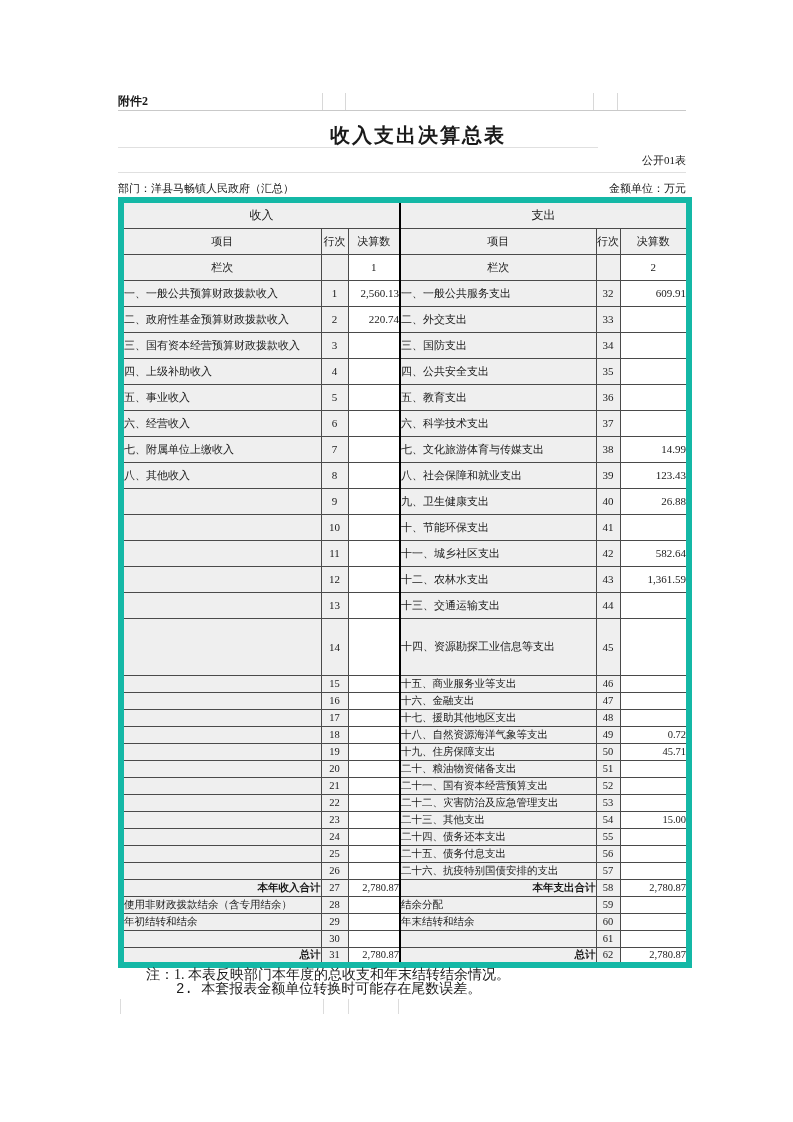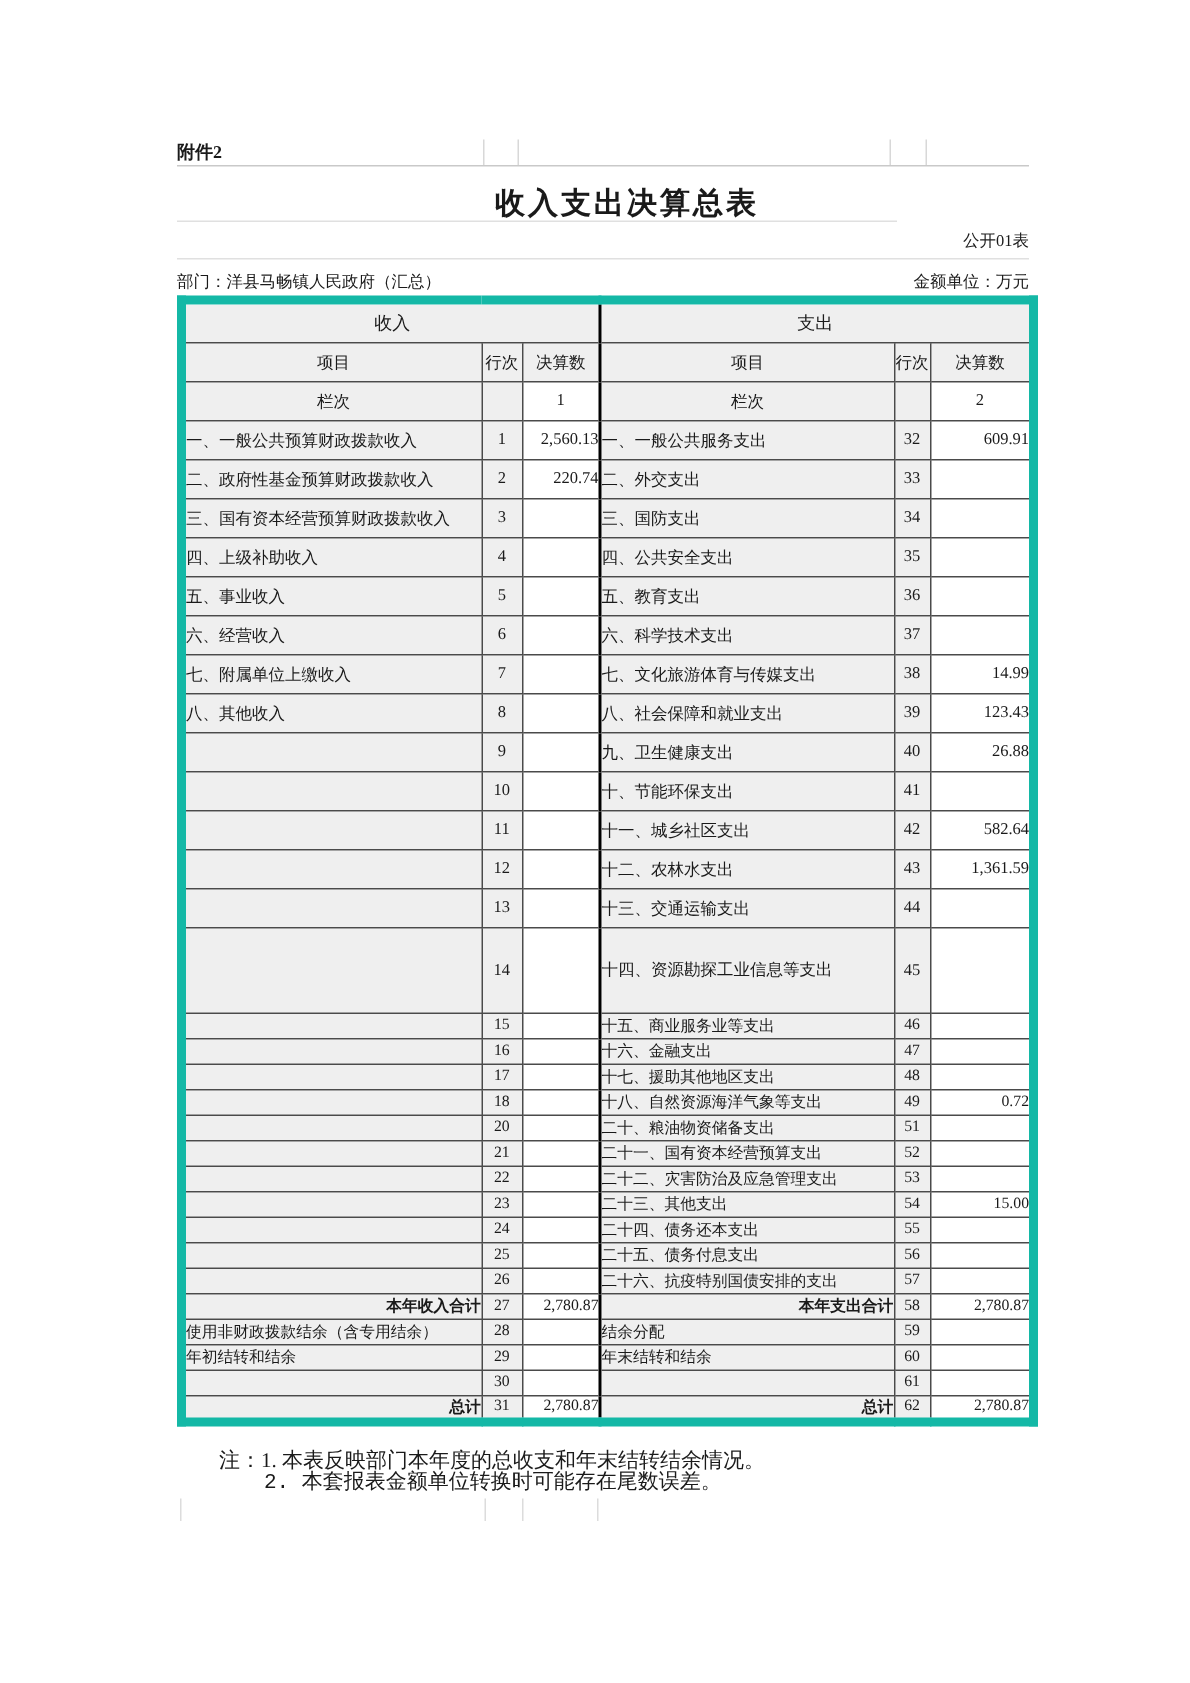--- a/index.html
+++ b/index.html
@@ -265,20 +265,28 @@
         <tr class="r-sm">
           <td class="c-item"></td>
           <td class="c-line">18</td>
           <td class="c-val c-mid"></td>
           <td class="c-item">十八、自然资源海洋气象等支出</td>
           <td class="c-line">49</td>
           <td class="c-val">0.72</td>
         </tr>
         <tr class="r-sm">
           <td class="c-item"></td>
+          <td class="c-line">19</td>
+          <td class="c-val c-mid"></td>
+          <td class="c-item">十九、住房保障支出</td>
+          <td class="c-line">50</td>
+          <td class="c-val">45.71</td>
+        </tr>
+        <tr class="r-sm">
+          <td class="c-item"></td>
           <td class="c-line">20</td>
           <td class="c-val c-mid"></td>
           <td class="c-item">二十、粮油物资储备支出</td>
           <td class="c-line">51</td>
           <td class="c-val"></td>
         </tr>
         <tr class="r-sm">
           <td class="c-item"></td>
           <td class="c-line">21</td>
           <td class="c-val c-mid"></td>

